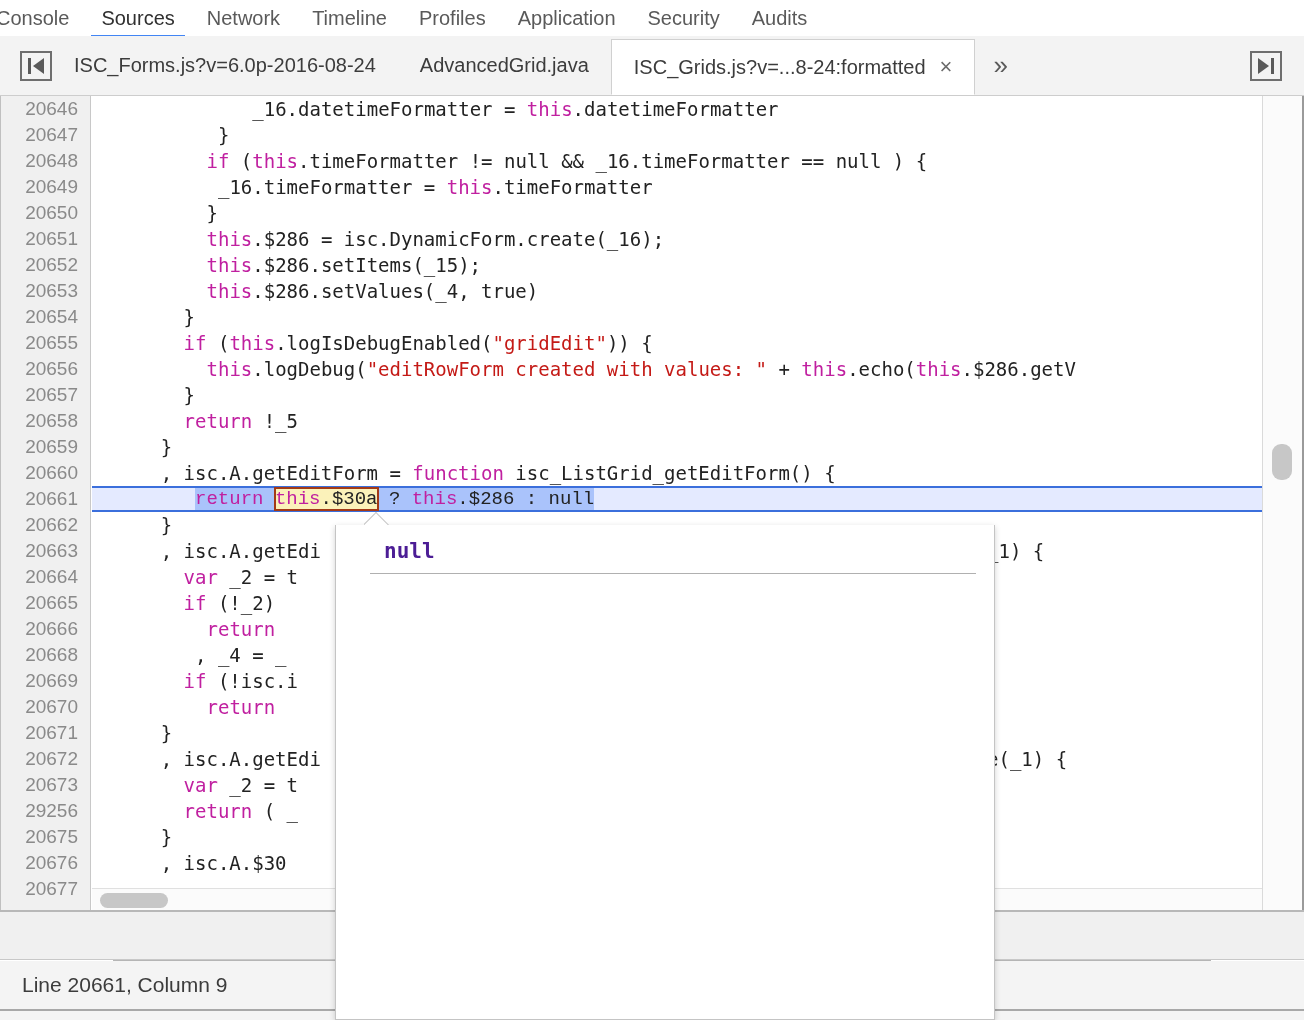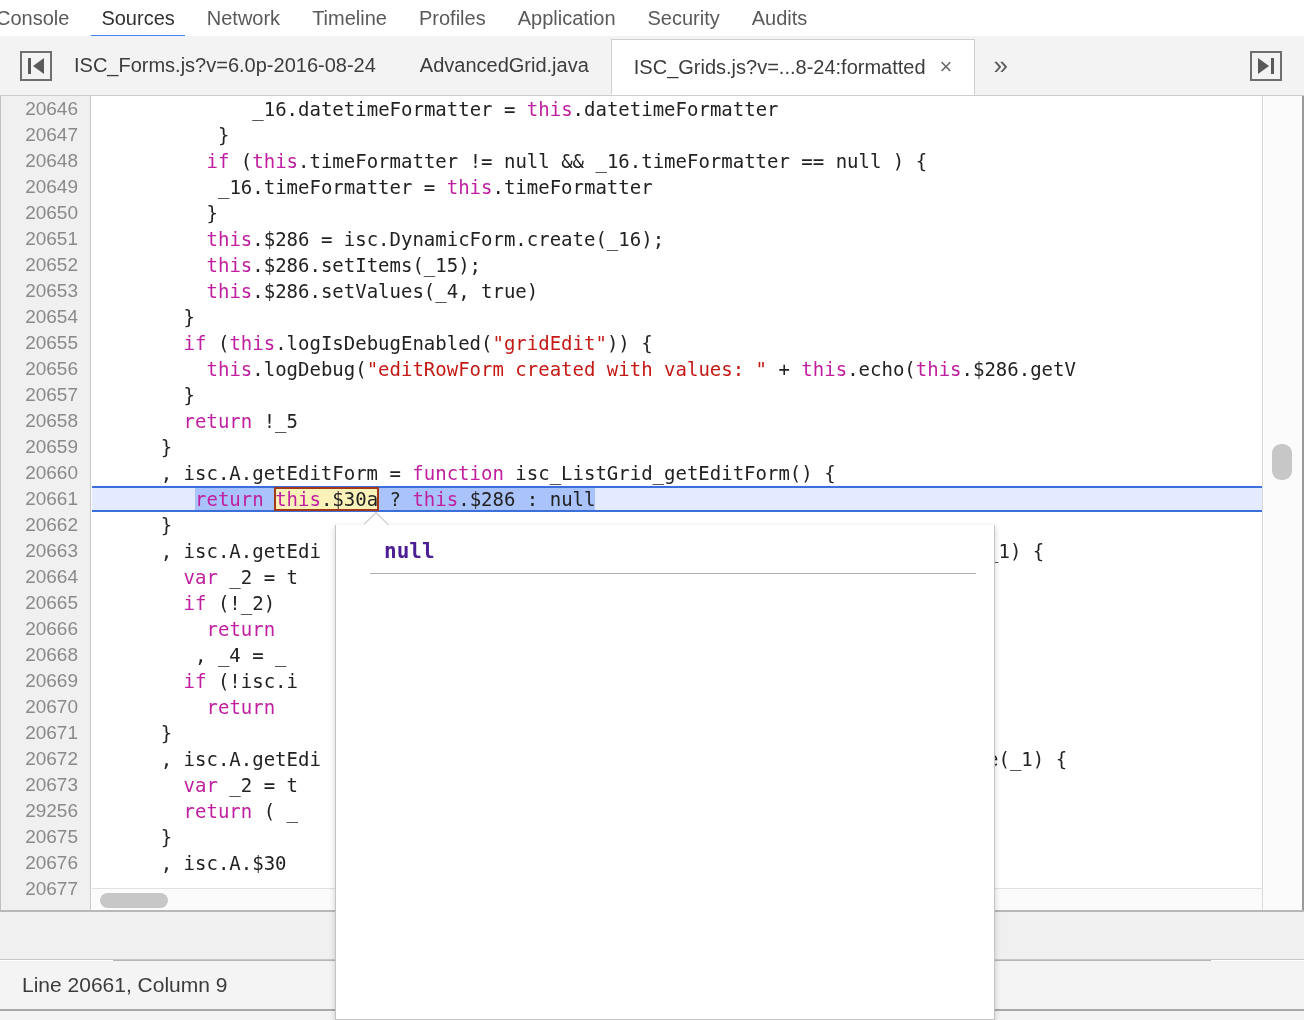--- a/index.html
+++ b/index.html
@@ -169,21 +169,21 @@
 
   
   .row.hl .hl-bg {
     position: absolute;
     left: 92px; top: 0;
     width: 1170px; height: 26px;
     background: #e4eaff;
     border-top: 2px solid #3b6fdc;
     border-bottom: 2px solid #3b6fdc;
   }
-  .row.hl .code { z-index: 3; }
+  .row.hl .code { z-index: 3; font-family: Liberation Mono, monospace; }
   .sel {
     background: #aac3fb;
   }
   .token-hl {
     background: #fbf2ba;
     outline: 2px solid #a33a17;
     outline-offset: -1px;
     position: relative;
     z-index: 4;
   }

